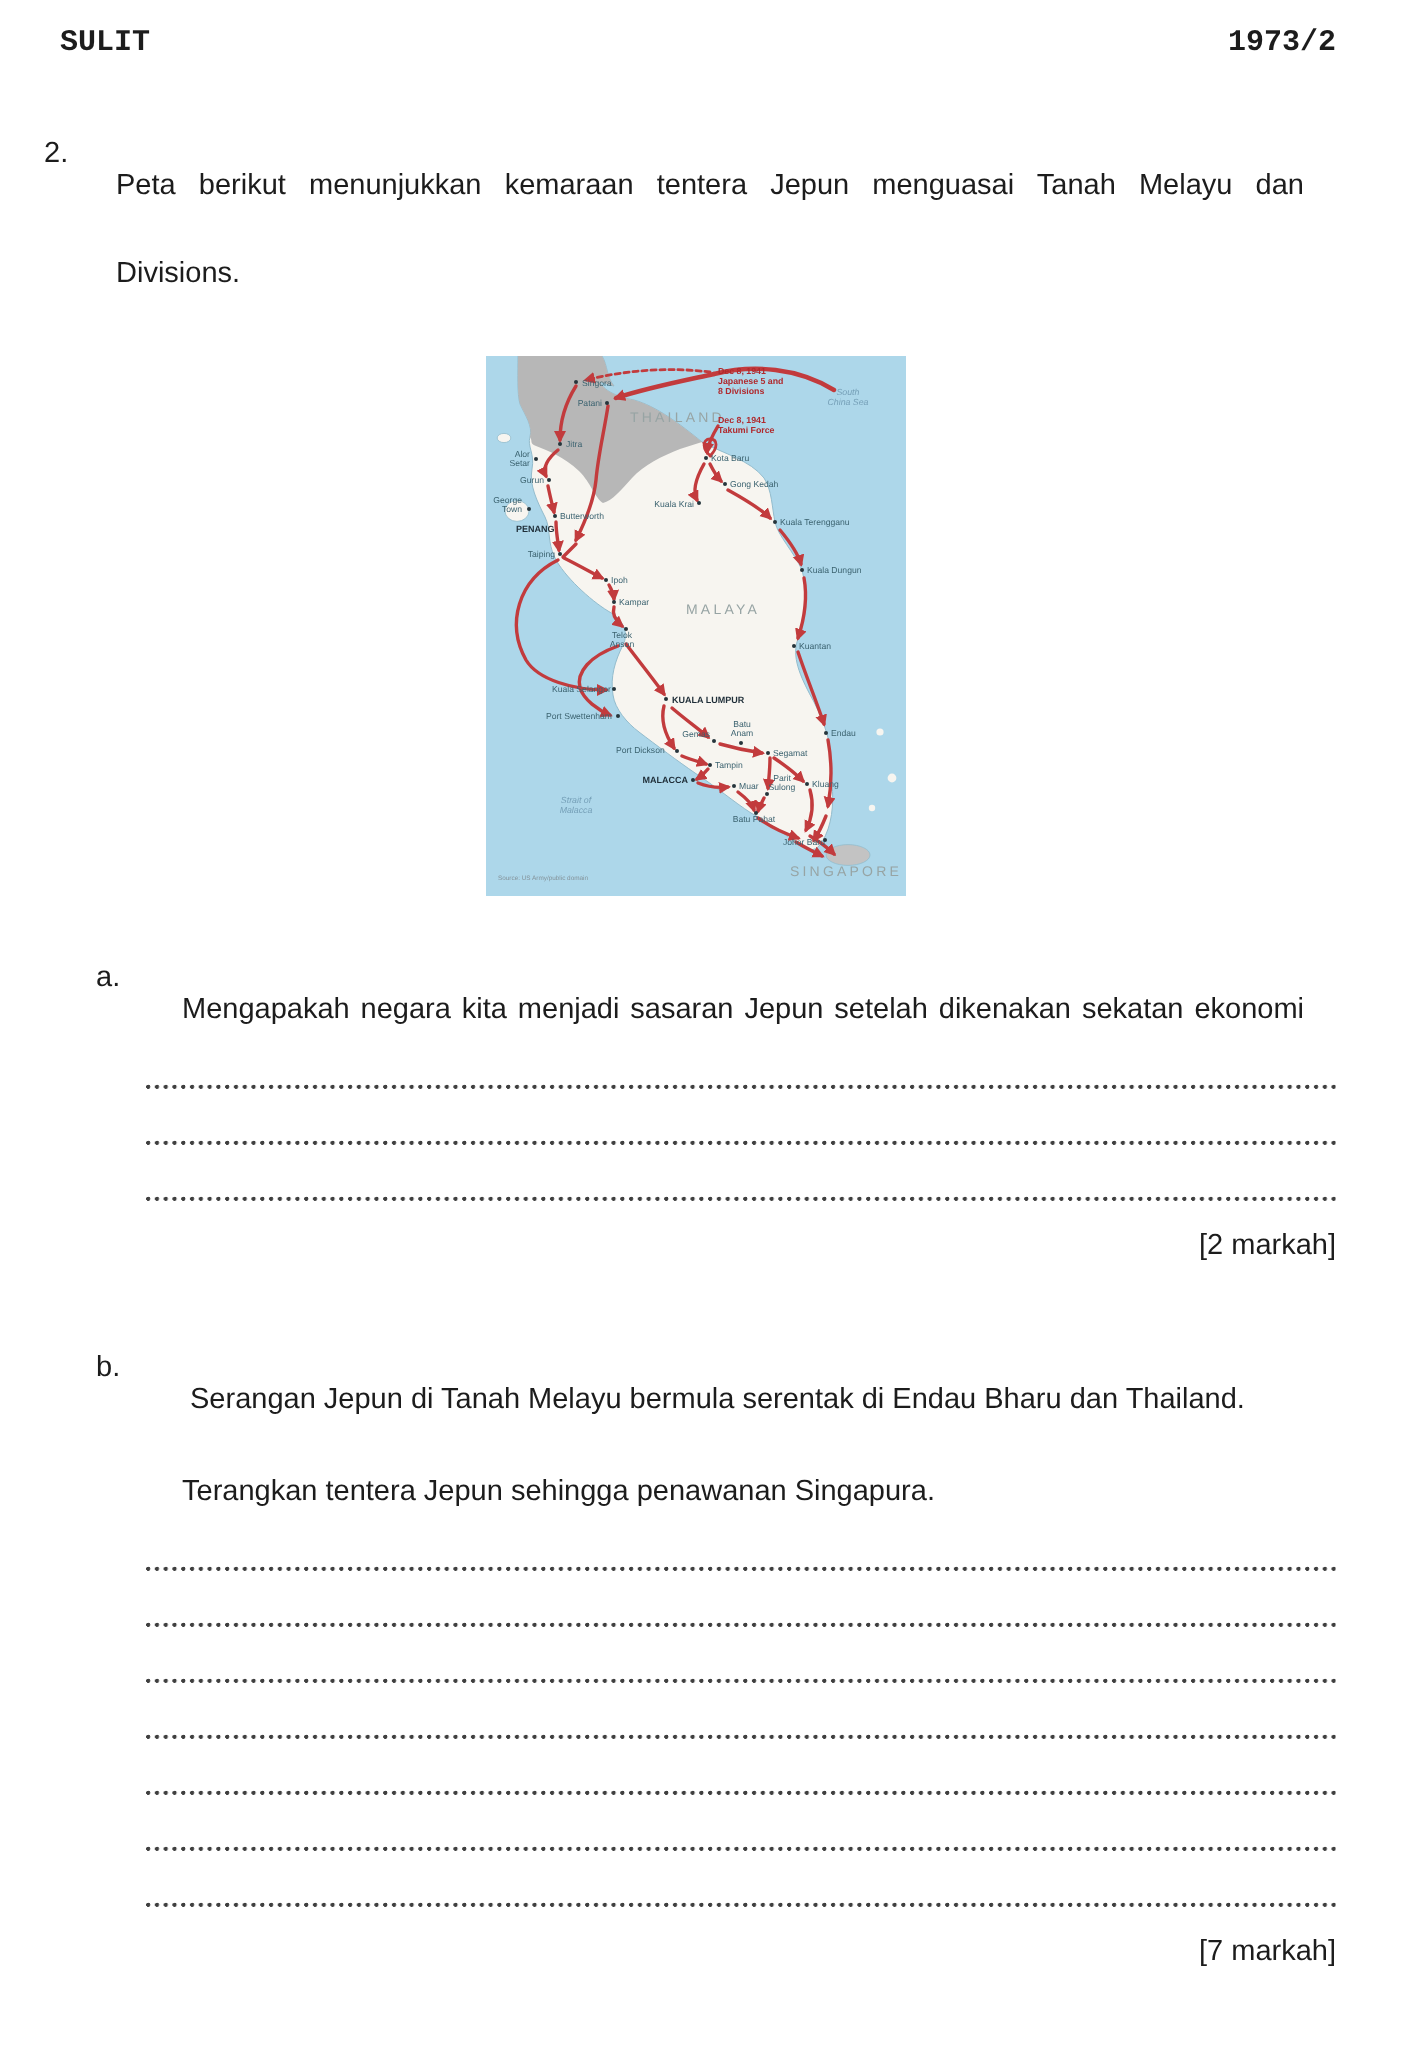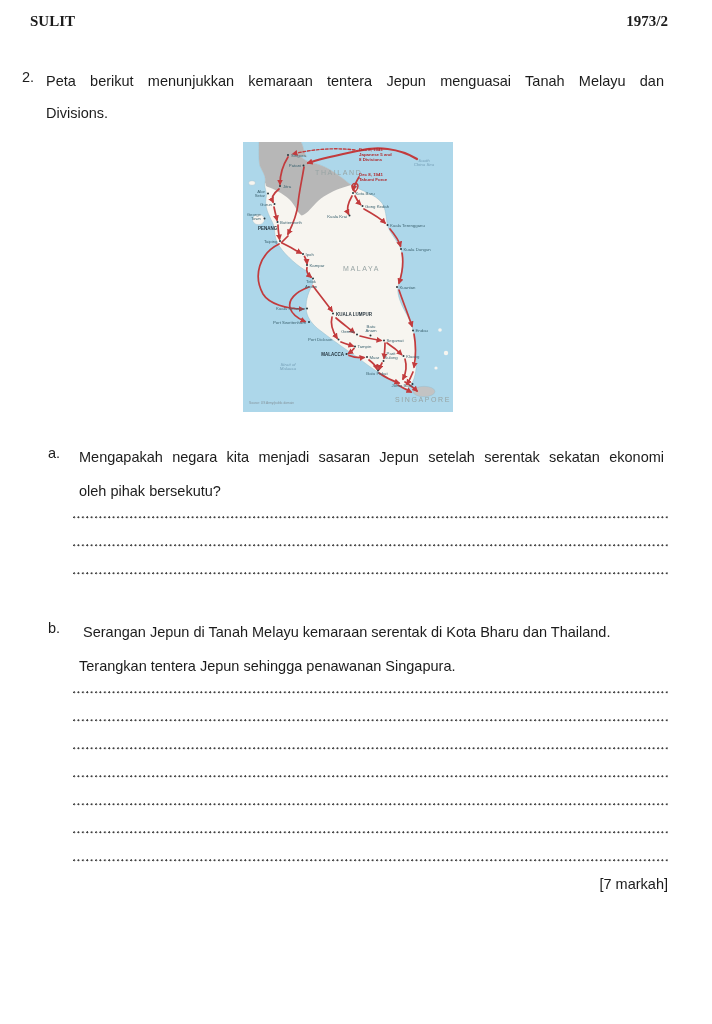--- a/index.html
+++ b/index.html
@@ -3,26 +3,26 @@
 <meta charset="utf-8">
 <style>
   html,body{margin:0;padding:0;}
   body{
     width:712px;height:1024px;background:#ffffff;position:relative;
     font-family:"Liberation Sans",sans-serif;color:#1c1c1c;overflow:hidden;
   }
   .header{
     display:flex;justify-content:space-between;
     padding:13px 44px 0 30px;
-    font-family:Liberation Serif, serif;font-weight:bold;font-size:15px;
+    font-family:Liberation Mono, monospace;font-weight:bold;font-size:15px;
   }
   .q2{display:flex;margin:33px 44px 0 22px;font-size:14.5px;line-height:28px;}
   .q-num{width:20px;flex:none;}
   .q-text{flex:1;}
-  .q-text p,.part-text p{margin:4px;}
+  .q-text p,.part-text p{margin:16px;}
   .jline{text-align:justify;text-align-last:justify;}
   .map-wrap{width:210px;margin:11px 0 0 243px;}
   .map-wrap svg{display:block;}
   .part{margin:0 44px 0 48px;font-size:14.5px;}
   .part-a{margin-top:26px;}
   .part-b{margin-top:38px;}
   .part-head{display:flex;line-height:30px;}
   .part-letter{width:27px;flex:none;}
   .part-text{flex:1;}
   .indent-first p:first-child{padding-left:4px;}
@@ -211,36 +211,36 @@
           <text class="lb-force" x="116" y="33.5" text-anchor="start"><tspan x="116" dy="0">Dec 8, 1941</tspan><tspan x="116" dy="5">Takumi Force</tspan></text>
           <text class="lb-source" x="6" y="262" text-anchor="start">Source: US Army/public domain</text>
         </g>
     </svg>
   </div>
 
   <div class="part part-a">
     <div class="part-head">
       <div class="part-letter">a.</div>
       <div class="part-text">
-        <p class="jline">Mengapakah negara kita menjadi sasaran Jepun setelah serentak sekatan ekonomi</p>
-        <p>oleh pihak bersekutu?</p>
+        <p class="jline">Mengapakah negara kita menjadi sasaran Jepun setelah dikenakan sekatan ekonomi</p>
       </div>
     </div>
     <div class="answer-lines">
         <div class="answer-line"></div>
         <div class="answer-line"></div>
         <div class="answer-line"></div>
       </div>
+    <div class="marks">[2 markah]</div>
   </div>
 
   <div class="part part-b">
     <div class="part-head">
       <div class="part-letter">b.</div>
       <div class="part-text indent-first">
-        <p>Serangan Jepun di Tanah Melayu kemaraan serentak di Kota Bharu dan Thailand.</p>
+        <p>Serangan Jepun di Tanah Melayu bermula serentak di Endau Bharu dan Thailand.</p>
         <p>Terangkan tentera Jepun sehingga penawanan Singapura.</p>
       </div>
     </div>
     <div class="answer-lines">
         <div class="answer-line"></div>
         <div class="answer-line"></div>
         <div class="answer-line"></div>
         <div class="answer-line"></div>
         <div class="answer-line"></div>
         <div class="answer-line"></div>

